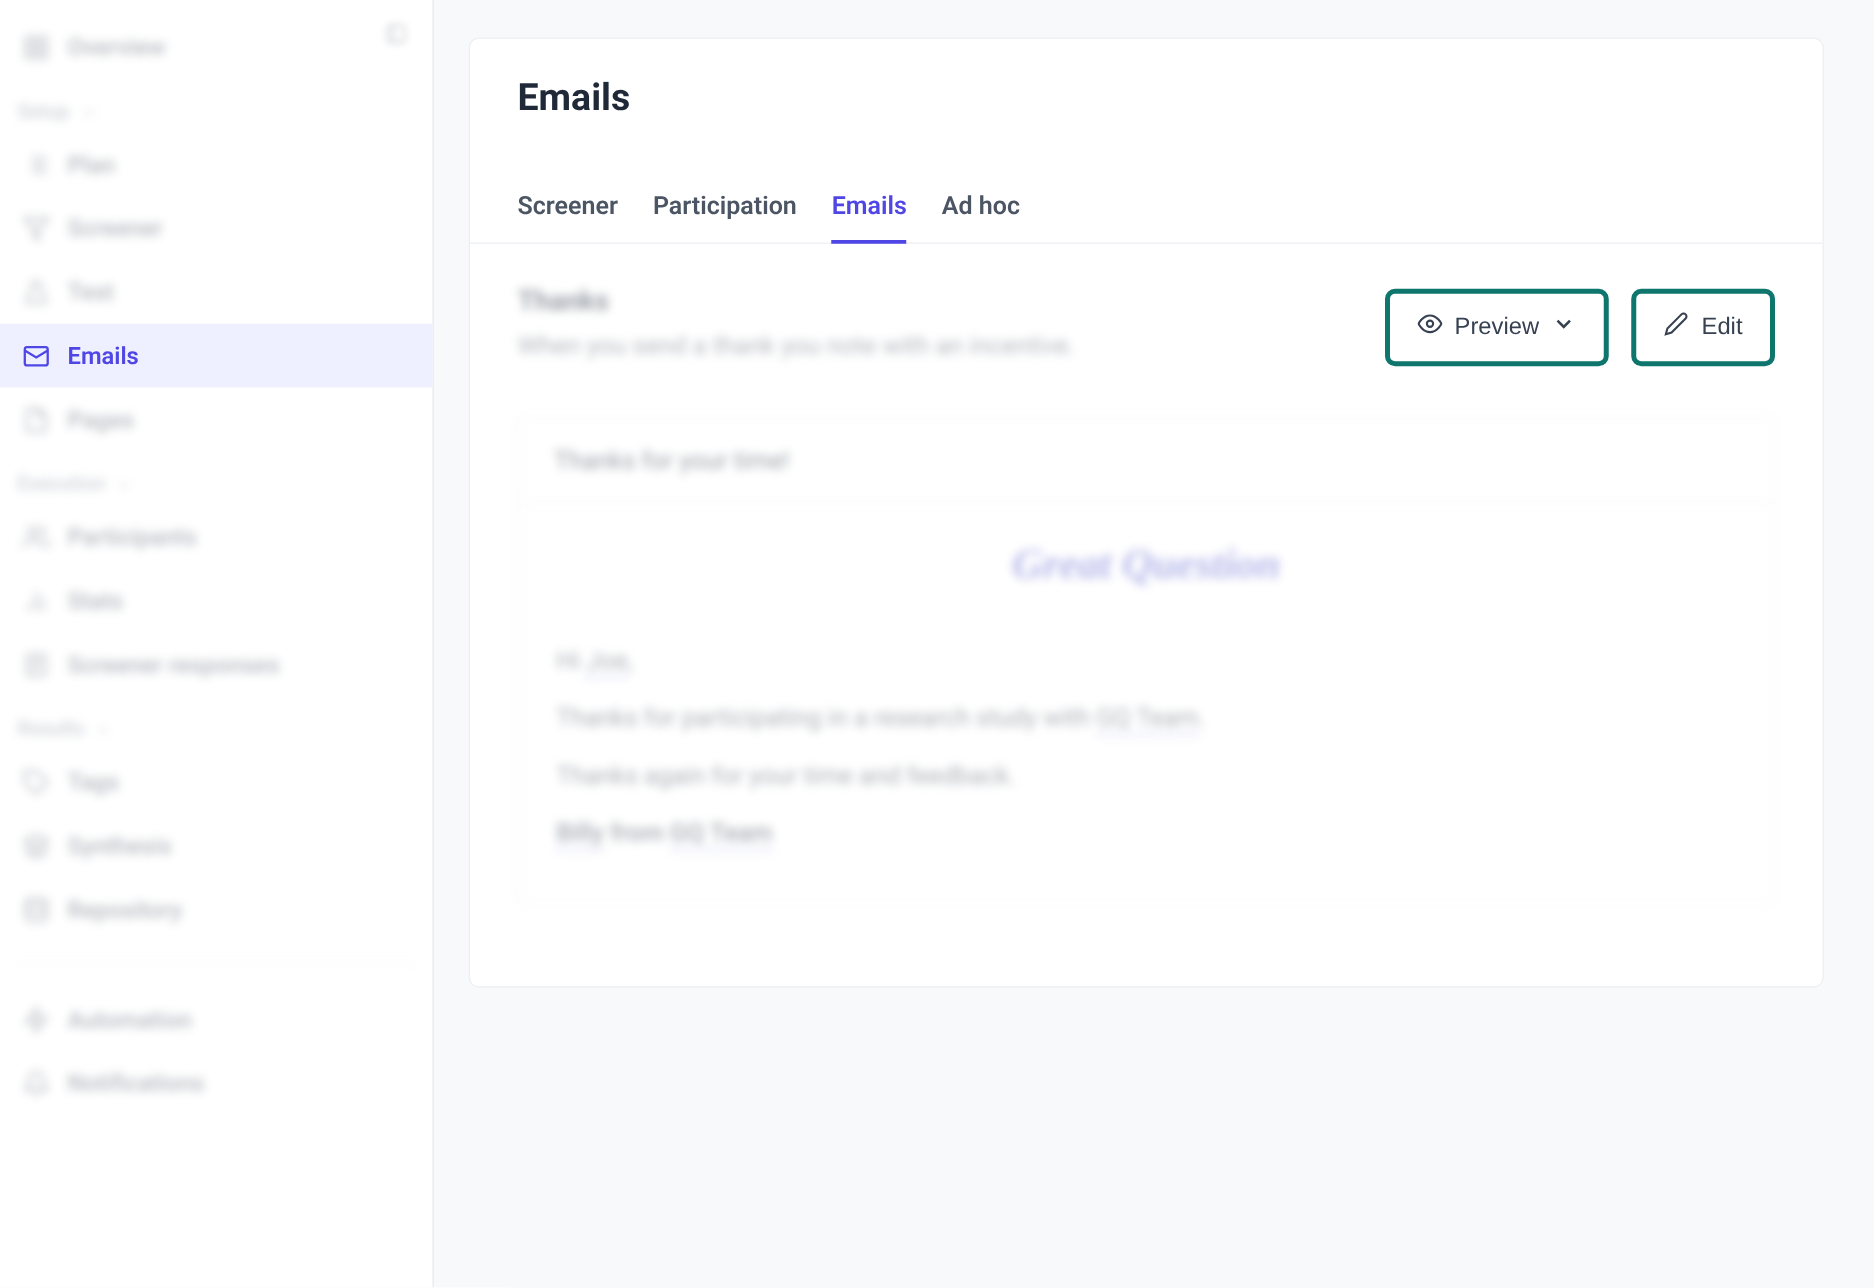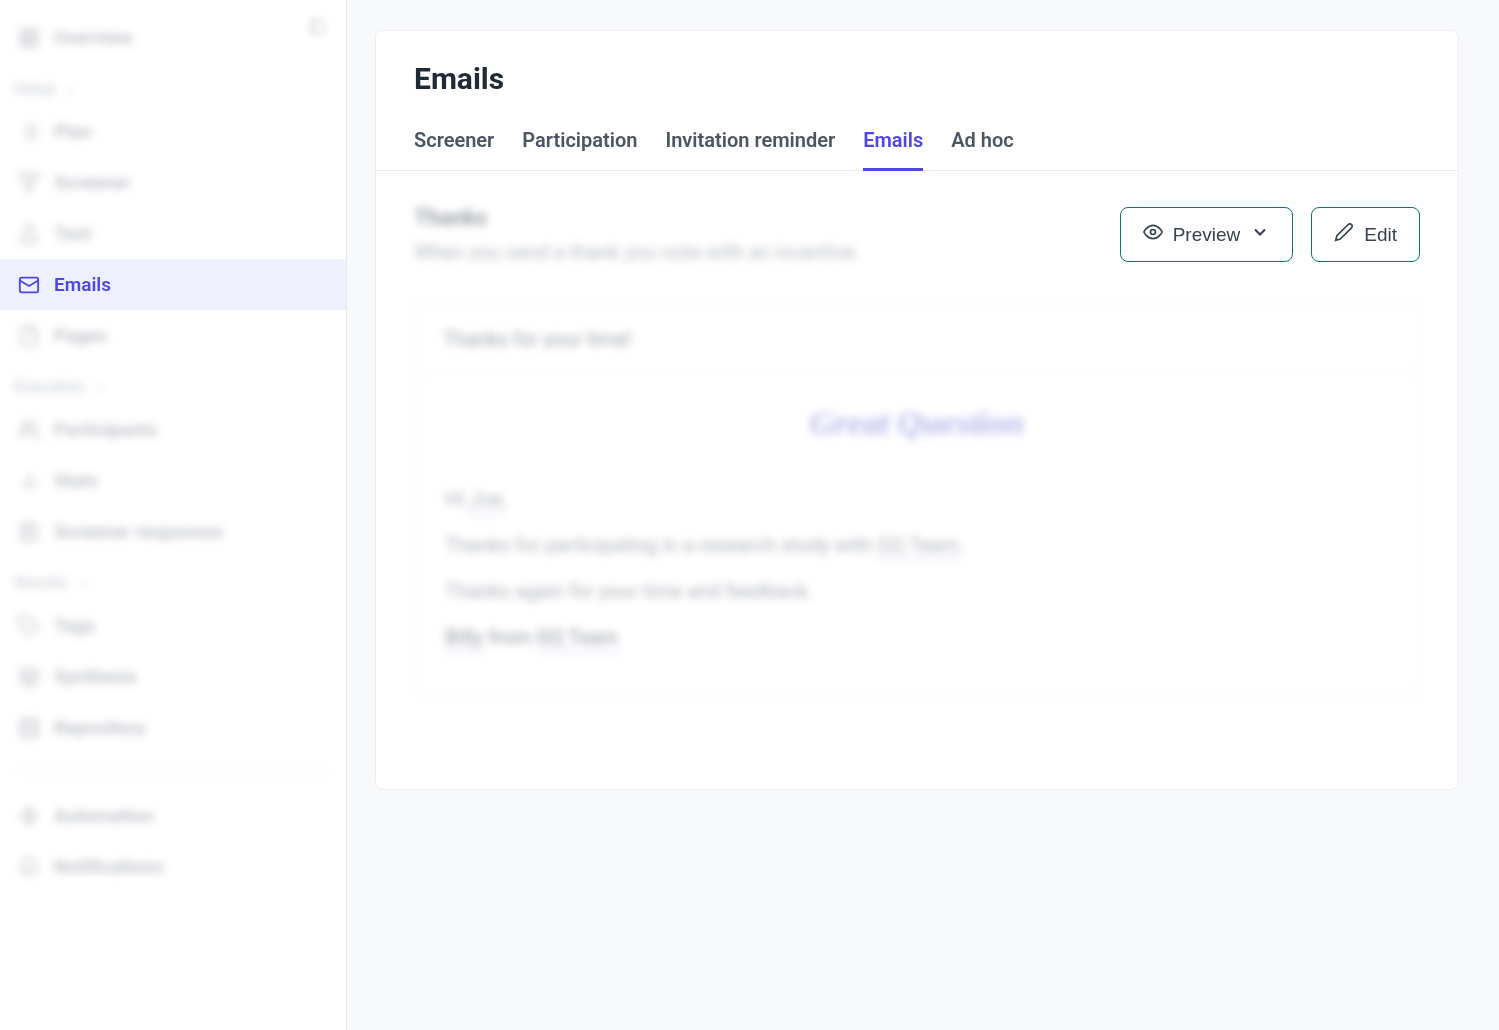--- a/index.html
+++ b/index.html
@@ -105,20 +105,21 @@
       gap: 28px;
     }
     .tab {
       padding: 8px 0 16px;
       font-size: 20px;
       font-weight: 600;
       color: #4b5563;
       cursor: pointer;
       border-bottom: 3px solid transparent;
       margin-bottom: -1px;
+      margin-top: 24px;
     }
     .tab.active {
       color: #4f46e5;
       border-bottom-color: #4f46e5;
     }
     
     .card-body {
       padding: 34px 38px;
     }
     .body-top {
@@ -145,21 +146,21 @@
       display: flex;
       gap: 18px;
       flex-shrink: 0;
       margin-top: 2px;
     }
     .btn {
       display: inline-flex;
       align-items: center;
       gap: 10px;
       background: #fff;
-      border: 1px solid #0f766e;
+      border: 4px solid #0f766e;
       border-radius: 8px;
       padding: 14px 22px;
       font-size: 19px;
       font-weight: 500;
       color: #374151;
       cursor: pointer;
     }
     .btn svg { width: 20px; height: 20px; }
     
     .email-preview {
@@ -377,21 +378,20 @@
   </div>
 </aside>
 
 <main class="main">
   <div class="card">
     <div class="card-header">
       <h1 class="page-title">Emails</h1>
       <div class="tabs">
         <div class="tab">Screener</div>
         <div class="tab">Participation</div>
-        <div class="tab">Invitation reminder</div>
         <div class="tab active">Emails</div>
         <div class="tab">Ad hoc</div>
       </div>
     </div>
 
     <div class="card-body">
       <div class="body-top">
         <div class="blurred-text">
           <div class="section-title">Thanks</div>
           <div class="section-desc">When you send a thank you note with an incentive.</div>

